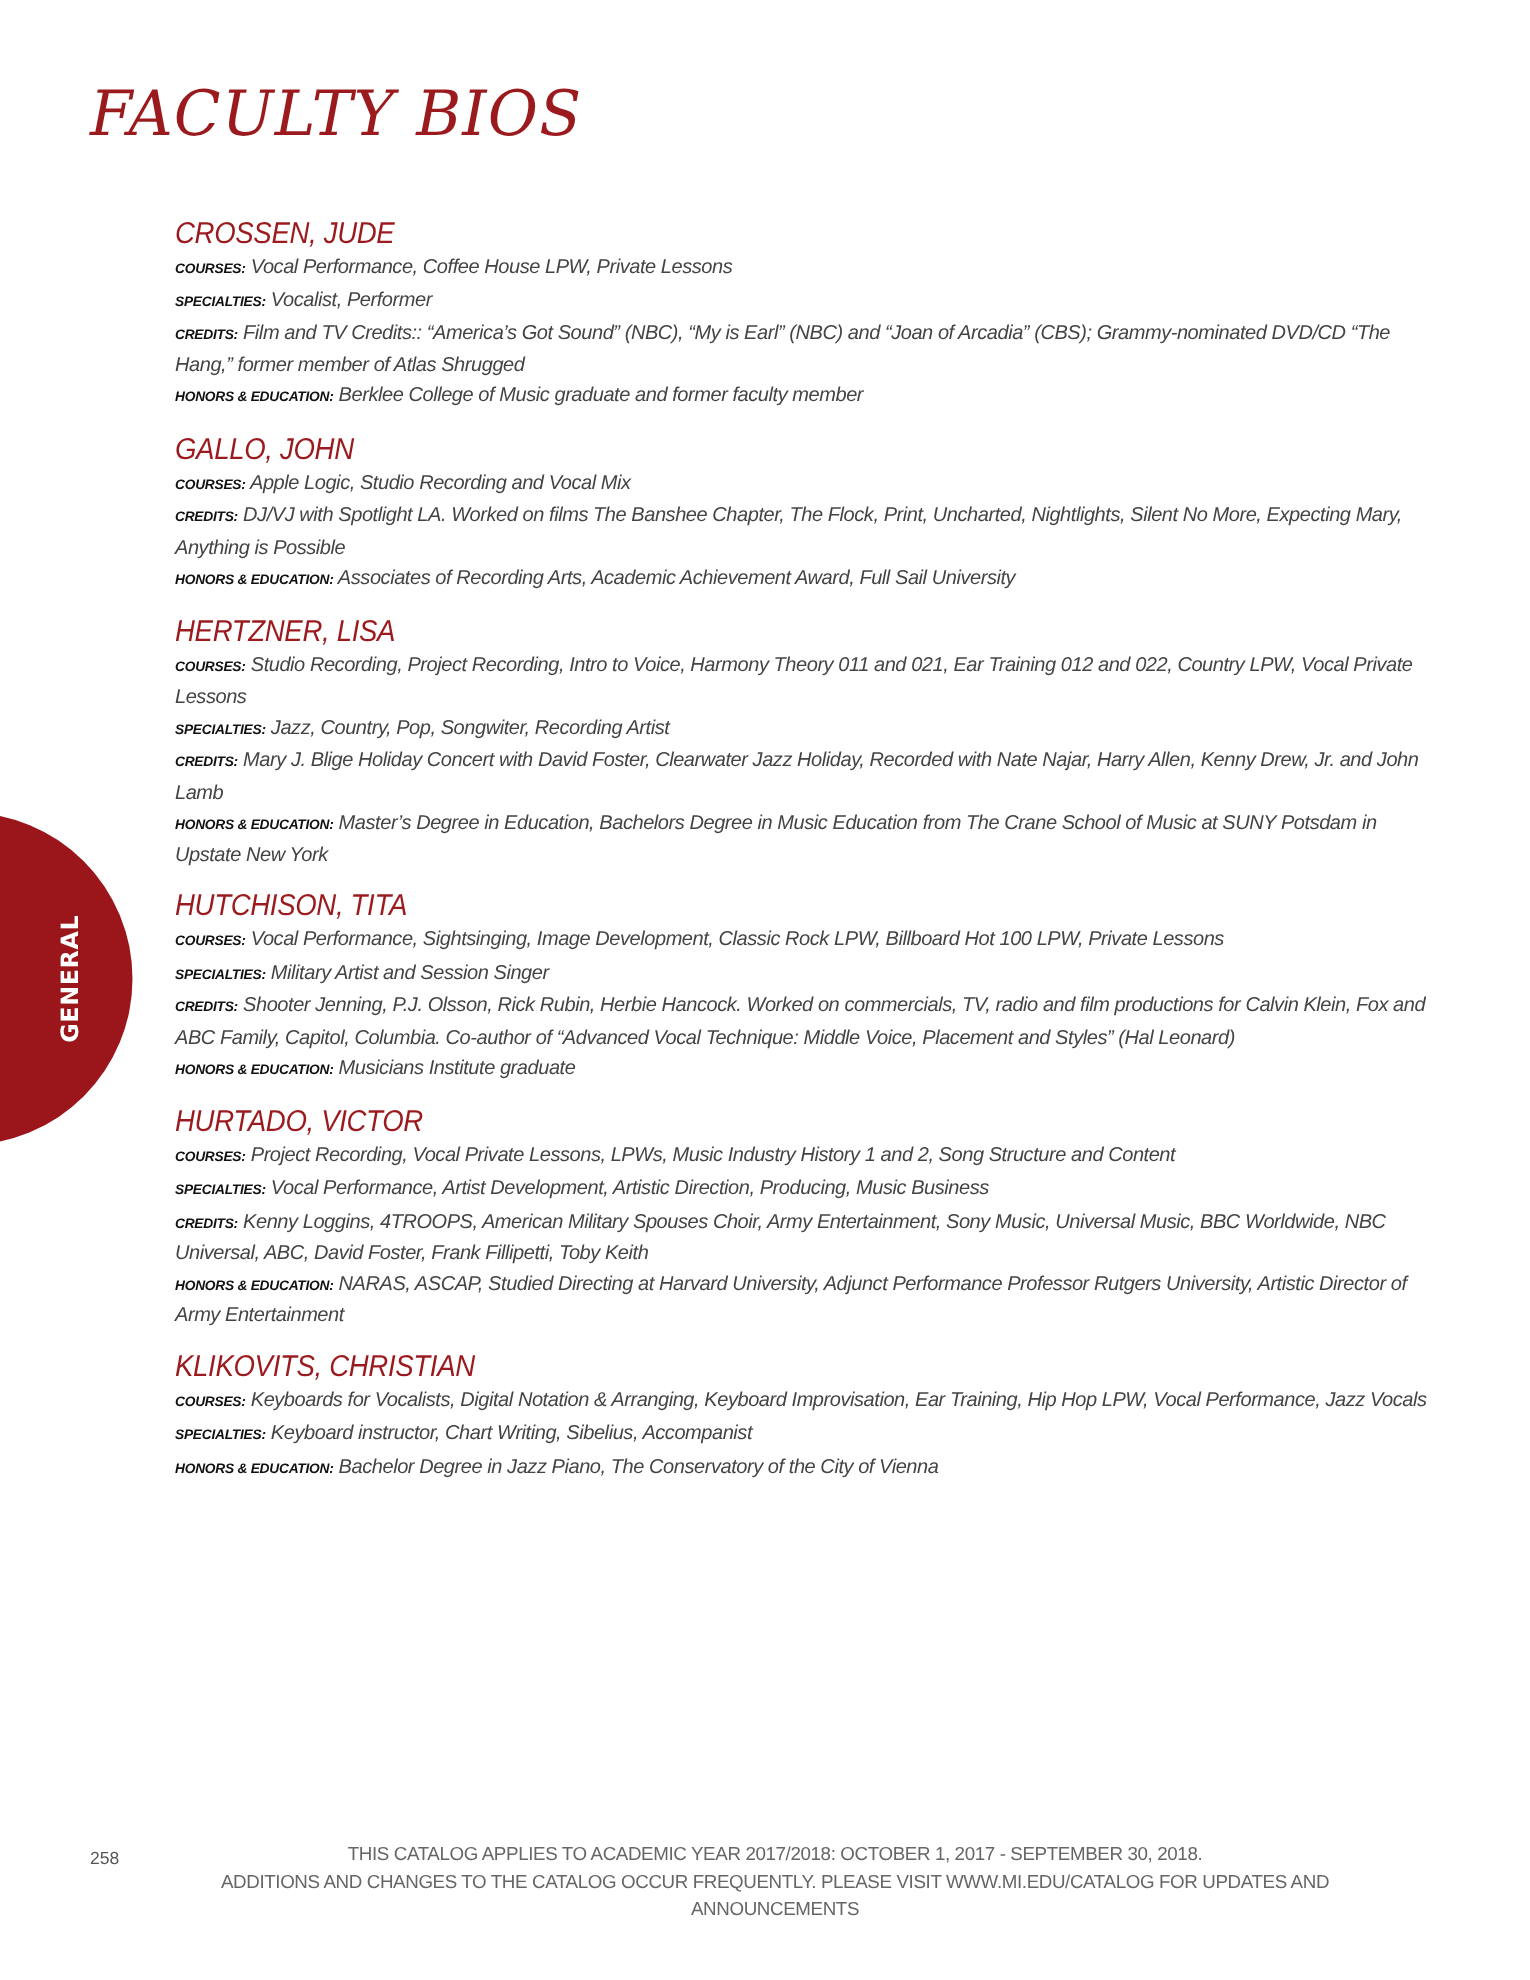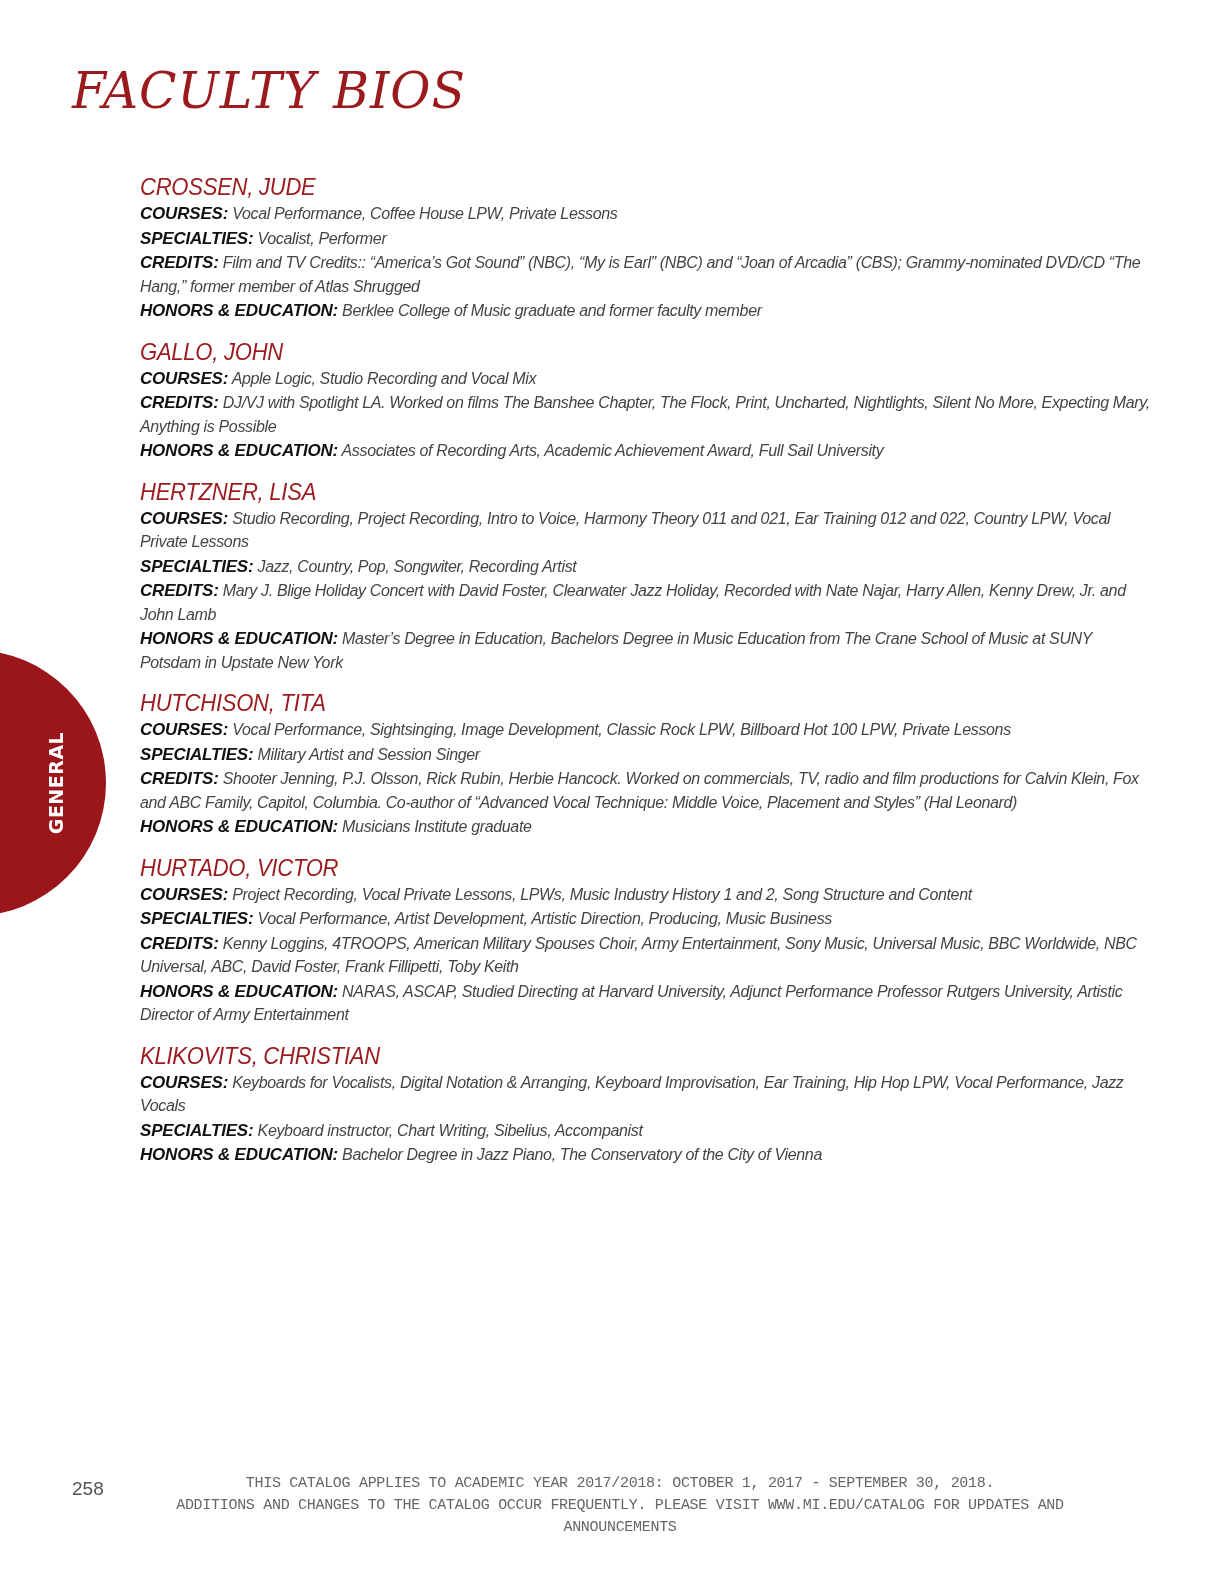--- a/index.html
+++ b/index.html
@@ -27,29 +27,29 @@
     .bio { margin-bottom: 14px; }
     .bio-name {
       font-family: "Liberation Sans", sans-serif; color: #9b1a1e; font-size: 24px;
       font-weight: normal; line-height: 30px; margin: 0; letter-spacing: -0.3px;
       transform: scaleX(0.92); transform-origin: left top;
     }
     .field {
       font-size: 16px; line-height: 23.5px; margin: 0 0 1px 0; color: #444;
       letter-spacing: -0.35px;
     }
-    .field .label { font-weight: bold; color: #111; font-size: 17px; letter-spacing: -0.2px; }
+    .field .label { font-weight: bold; color: #111; font-size: 11px; letter-spacing: -0.2px; }
     .footer-page {
-      position: absolute; left: 72px; top: 1478px; font-size: 19px; color: #555;
+      position: absolute; left: 72px; top: 1478px; font-size: 14px; color: #555;
       font-family: "Liberation Sans", sans-serif;
     }
     .footer-text {
       position: absolute; left: 120px; top: 1473px; width: 1000px; text-align: center;
       font-size: 15px; line-height: 22px; color: #666; letter-spacing: -0.3px;
-      font-family: Liberation Mono, monospace;
+      font-family: Liberation Sans, sans-serif;
     }
   </style>
 </head>
 <body>
 
 <h1 class="page-title">FACULTY BIOS</h1>
 
 <div class="side-tab"></div>
 <div class="side-tab-label">GENERAL</div>
 

